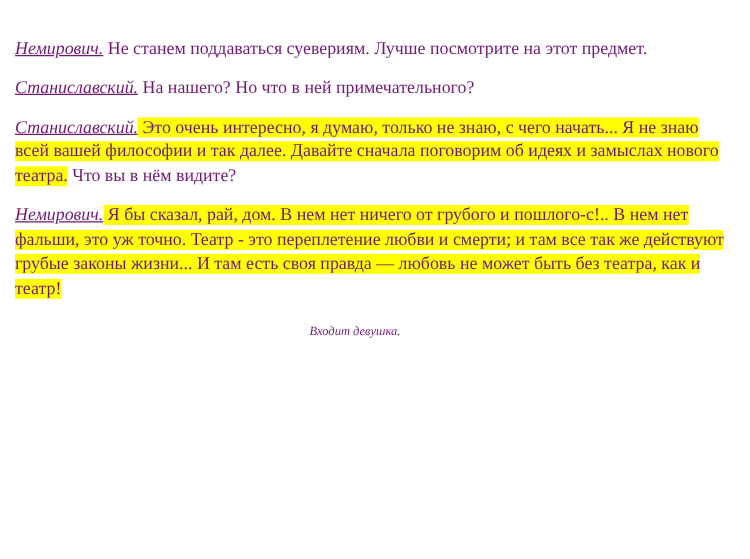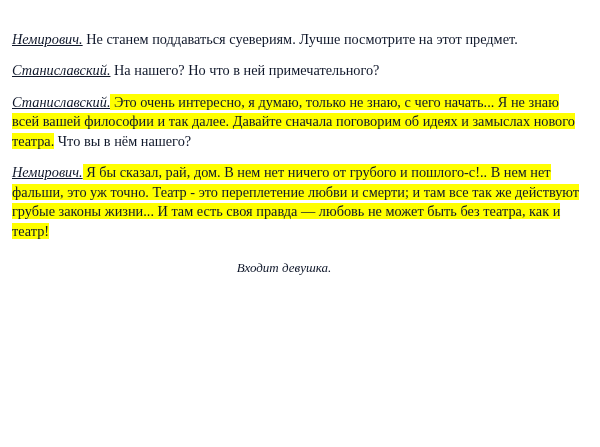--- a/index.html
+++ b/index.html
@@ -17,21 +17,21 @@
     position: relative;
     width: 600px;
     height: 447px;
     background: #ffffff;
     box-sizing: border-box;
     padding: 30px 18px 0 12px;
   }
   .script-body {
     font-size: 14.3px;
     line-height: 1.36;
-    color: #0f172a;
+    color: #701a75;
     text-align: left;
   }
   .line {
     margin: 0 0 12px 0;
   }
   .speaker {
     font-style: italic;
     text-decoration: underline;
     white-space: nowrap;
   }
@@ -39,21 +39,21 @@
     background-color: #ffff00;
   }
   .txt {
     font-style: normal;
   }
   .stage {
     margin: 0;
     padding-top: 6px;
     text-align: center;
     font-style: italic;
-    font-size: 13px;
+    font-size: 10px;
   }
   .stage .stage-text {
     display: inline-block;
     padding-right: 26px;
   }
 </style>
 </head>
 <body>
 
 <div class="page">
@@ -62,21 +62,21 @@
     <p class="line">
       <span class="speaker">Немирович.</span><span class="txt"> Не станем поддаваться суевериям. Лучше посмотрите на этот предмет.</span>
     </p>
 
     <p class="line">
       <span class="speaker">Станиславский.</span><span class="txt"> На нашего? Но что в ней примечательного?</span>
     </p>
 
 
     <p class="line">
-      <span class="speaker">Станиславский.</span><span class="txt hl"> Это очень интересно, я думаю, только не знаю, с чего начать... Я не знаю всей вашей философии и так далее. Давайте сначала поговорим об идеях и замыслах нового театра.</span><span class="txt"> Что вы в нём нашего?</span>
+      <span class="speaker">Станиславский.</span><span class="txt hl"> Это очень интересно, я думаю, только не знаю, с чего начать... Я не знаю всей вашей философии и так далее. Давайте сначала поговорим об идеях и замыслах нового театра.</span><span class="txt"> Что вы в нём видите?</span>
     </p>
 
     <p class="line">
       <span class="speaker">Немирович.</span><span class="txt hl"> Я бы сказал, рай, дом.  В нем нет ничего от грубого и пошлого-с!.. В нем нет фальши, это уж точно. Театр - это переплетение любви и смерти; и там все так же действуют грубые законы жизни... И там есть своя правда — любовь не может быть без театра, как и театр!</span>
     </p>
 
 
     <p class="stage">
       <span class="stage-text">Входит девушка.</span>
     </p>

